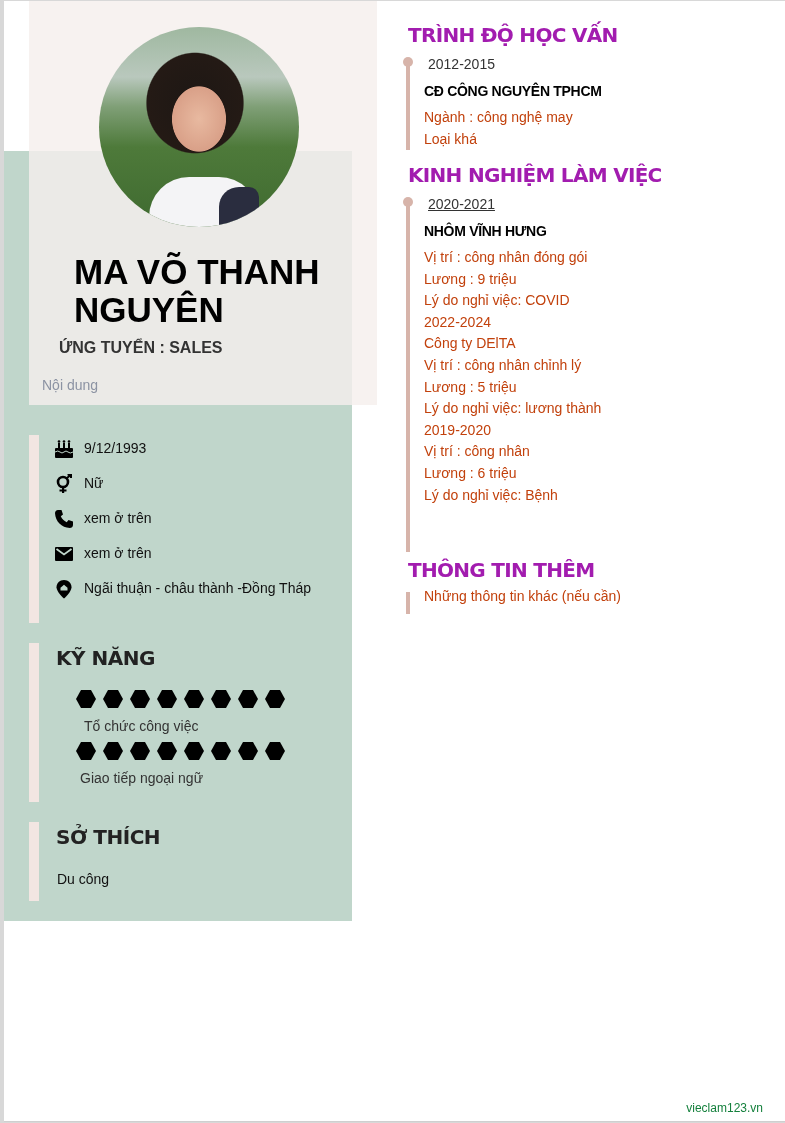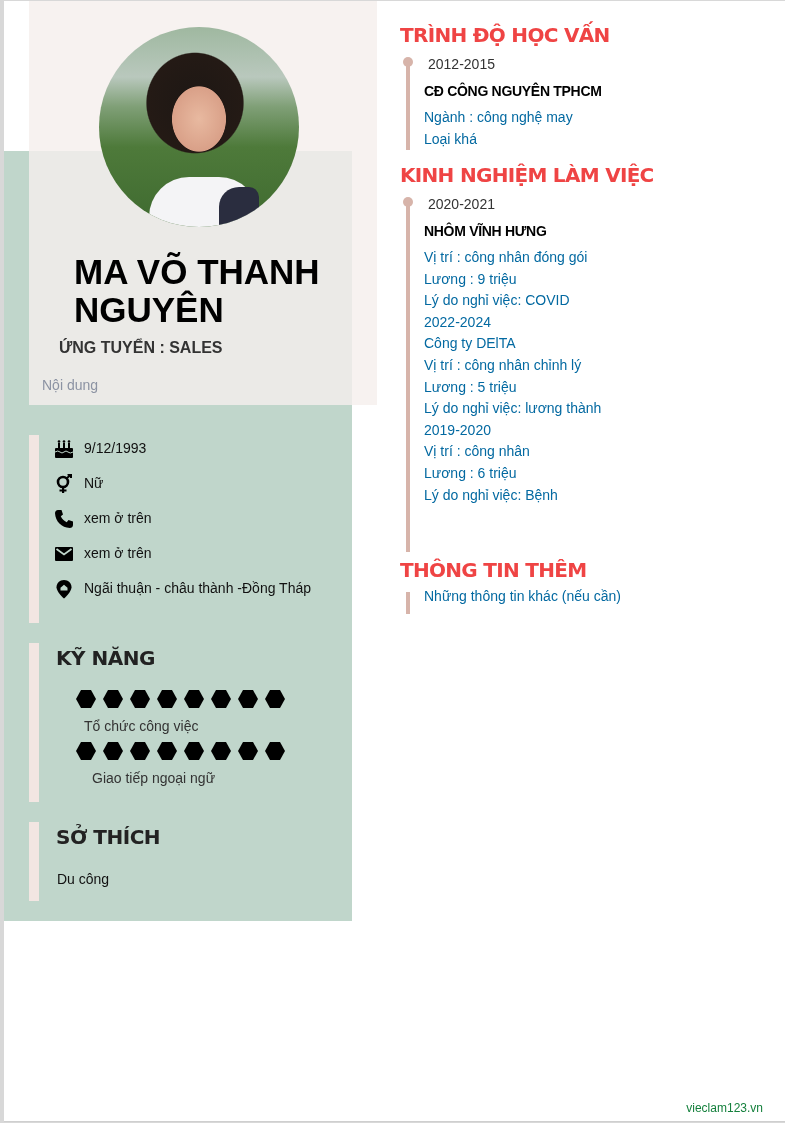--- a/index.html
+++ b/index.html
@@ -52,26 +52,26 @@
       width: 20px; height: 18px; background: #000;
       clip-path: polygon(25% 0, 75% 0, 100% 50%, 75% 100%, 25% 100%, 0 50%);
     }
     .skill-label { font-size: 14px; color: #333; margin-top: 10px; }
 
     .hobby-title { position: absolute; left: 52px; top: 824px; }
     .hobby-text { position: absolute; left: 53px; top: 870px; font-size: 14px; }
 
     
     .right { position: absolute; left: 396px; top: 0; width: 380px; }
-    .r-title { position: absolute; left: 0; font-size: 20px; font-weight: bold; color: #ef4444; font-family: "DejaVu Sans", sans-serif; letter-spacing: -0.7px; }
+    .r-title { position: absolute; left: 8px; font-size: 20px; font-weight: bold; color: #a21caf; font-family: "DejaVu Sans", sans-serif; letter-spacing: -0.7px; }
     .timeline-line { position: absolute; left: 6px; width: 4px; background: #d7b4aa; }
     .timeline-dot { position: absolute; left: 3px; width: 10px; height: 10px; border-radius: 50%; background: #d7b4aa; }
     .t-date { position: absolute; left: 28px; font-size: 14px; color: #333; }
     .t-org { position: absolute; left: 24px; font-size: 14px; font-weight: bold; color: #000; letter-spacing: -0.3px; }
-    .t-lines { position: absolute; left: 24px; font-size: 14px; color: #0369a1; line-height: 21.6px; }
+    .t-lines { position: absolute; left: 24px; font-size: 14px; color: #c2410c; line-height: 21.6px; }
 
     .watermark { position: absolute; right: 22px; bottom: 6px; font-size: 12px; color: #15803d; }
   </style>
 </head>
 <body>
 
 <div class="page">
 
   <div class="cream-panel"></div>
   <div class="green-panel"></div>
@@ -164,21 +164,21 @@
     <div class="hexes">
       <span class="hex"></span>
       <span class="hex"></span>
       <span class="hex"></span>
       <span class="hex"></span>
       <span class="hex"></span>
       <span class="hex"></span>
       <span class="hex"></span>
       <span class="hex"></span>
     </div>
-    <div class="skill-label" style="margin-left:16px;">Giao tiếp ngoại ngữ</div>
+    <div class="skill-label" style="margin-left:4px;">Giao tiếp ngoại ngữ</div>
   </div>
 
   <div class="sect-bar" style="top:821px;height:79px;"></div>
   <div class="sec-title hobby-title">SỞ THÍCH</div>
   <div class="hobby-text">Du công</div>
 
   <div class="right">
 
     <div class="r-title" style="top:22px;">TRÌNH ĐỘ HỌC VẤN</div>
     <div class="timeline-line" style="top:57px;height:92px;"></div>
@@ -186,21 +186,21 @@
     <div class="t-date" style="top:55px;">2012-2015</div>
     <div class="t-org" style="top:82px;">CĐ CÔNG NGUYÊN TPHCM</div>
     <div class="t-lines" style="top:106px;">
       <div>Ngành : công nghệ may</div>
       <div>Loại khá</div>
     </div>
 
     <div class="r-title" style="top:162px;">KINH NGHIỆM LÀM VIỆC</div>
     <div class="timeline-line" style="top:197px;height:354px;"></div>
     <div class="timeline-dot" style="top:196px;"></div>
-    <div class="t-date" style="top:195px;">2020-2021</div>
+    <div class="t-date" style="top:195px;text-decoration:underline;">2020-2021</div>
     <div class="t-org" style="top:222px;">NHÔM VĨNH HƯNG</div>
     <div class="t-lines" style="top:246px;">
       <div>Vị trí : công nhân đóng gói</div>
       <div>Lương : 9 triệu</div>
       <div>Lý do nghỉ việc: COVID</div>
       <div>2022-2024</div>
       <div>Công ty DElTA</div>
       <div>Vị trí : công nhân chỉnh lý</div>
       <div>Lương : 5 triệu</div>
       <div>Lý do nghỉ việc: lương thành</div>

